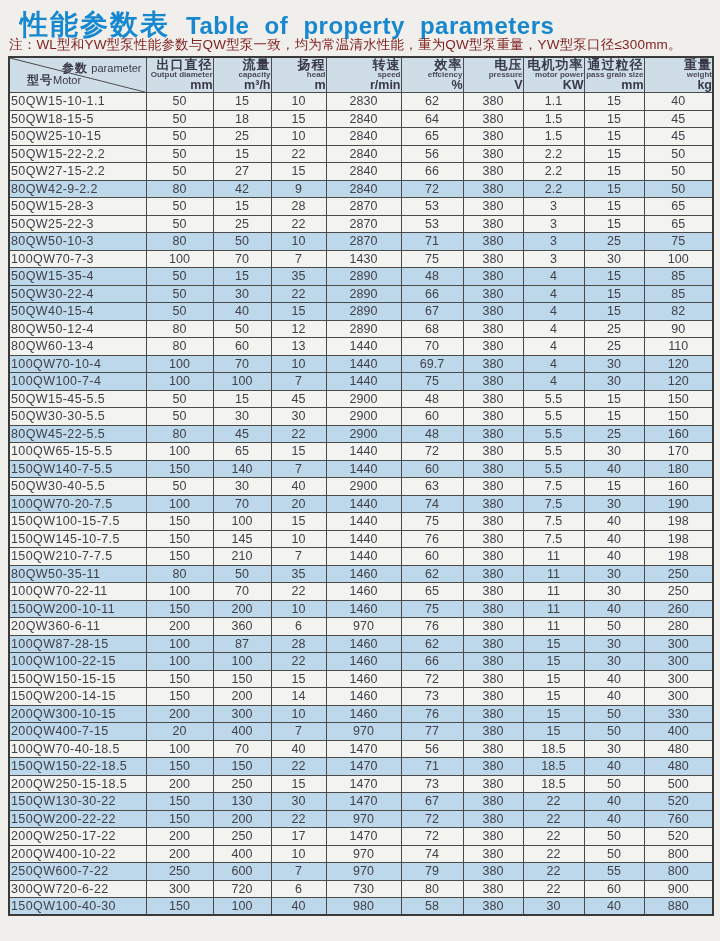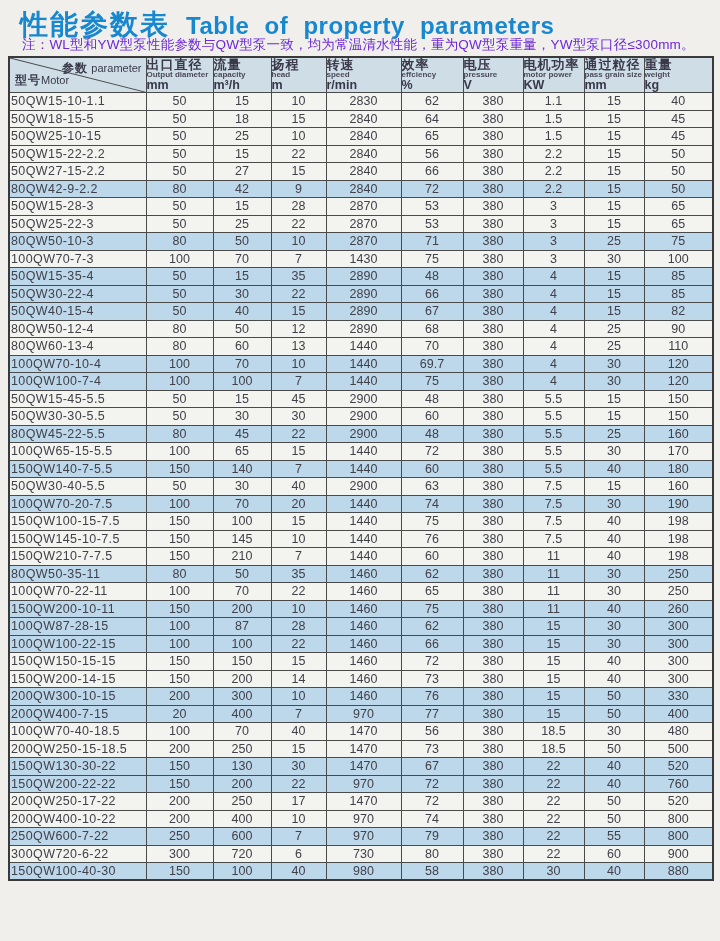--- a/index.html
+++ b/index.html
@@ -9,44 +9,44 @@
     font-family:"Liberation Sans","DejaVu Sans",sans-serif;
     position:relative;
     overflow:hidden;
   }
   .page { position:absolute; inset:0; }
 
   .title-row { position:absolute; left:20px; top:6px; white-space:nowrap; color:var(--accent,#1788cf); }
   .title-cn { font-size:28px; font-weight:bold; letter-spacing:2px; }
   .title-en { font-size:24px; font-weight:bold; margin-left:16px; letter-spacing:0.5px; word-spacing:8px; }
 
-  .note { position:absolute; left:22px; top:36px; font-size:13.5px; color:#6d28d9; letter-spacing:0.2px; white-space:nowrap; }
+  .note { position:absolute; left:9px; top:36px; font-size:13.5px; color:#7f1d1d; letter-spacing:0.2px; white-space:nowrap; }
 
   table.params {
     position:absolute; left:8px; top:56px; width:704px;
     border-collapse:collapse; table-layout:fixed;
     border:2px solid #3a3a3a;
   }
   .params th, .params td { border:1px solid #4a4a4a; overflow:hidden; }
 
   .params thead th {
     background:var(--header-bg,#cfdde7);
     height:34px; vertical-align:middle; padding:0;
   }
-  .hcell { display:flex; flex-direction:column; justify-content:center; align-items:flex-start; line-height:1.02; }
+  .hcell { display:flex; flex-direction:column; justify-content:center; align-items:flex-end; line-height:1.02; }
   .hcn   { font-size:13px; font-weight:bold; color:#39394a; letter-spacing:1px; }
   .hen   { font-size:8px; color:#4a4a5a; letter-spacing:0; }
   .hunit { font-size:12.5px; color:#39394a; }
 
   th.diag { position:relative; }
   th.diag svg { position:absolute; inset:0; width:100%; height:100%; }
   .diag-top { position:absolute; top:2px; right:4px; font-size:12px; color:#39394a; }
   .diag-top .zh { font-weight:bold; letter-spacing:1px; }
   .diag-top .en { font-weight:normal; font-size:11px; }
-  .diag-bot { position:absolute; bottom:3px; left:5px; font-size:12px; color:#39394a; }
+  .diag-bot { position:absolute; bottom:3px; left:17px; font-size:12px; color:#39394a; }
   .diag-bot .zh { font-weight:bold; letter-spacing:1px; }
   .diag-bot .en { font-weight:normal; font-size:11px; }
 
   .params tbody td {
     height:17.5px; font-size:12.5px; color:#41414a;
     text-align:center; background:var(--row-plain,#f3f3ef);
     line-height:1; padding:0 1px; white-space:nowrap;
   }
   .params tbody tr.shaded td { background:var(--row-shaded,#bdd8ea); }
   .params tbody td.model { text-align:left; letter-spacing:0.4px; }
@@ -509,20 +509,32 @@
           <td>150</td>
           <td>200</td>
           <td>10</td>
           <td>1460</td>
           <td>75</td>
           <td>380</td>
           <td>11</td>
           <td>40</td>
           <td>260</td>
         </tr>
+        <tr>
+          <td class="model">20QW360-6-11</td>
+          <td>200</td>
+          <td>360</td>
+          <td>6</td>
+          <td>970</td>
+          <td>76</td>
+          <td>380</td>
+          <td>11</td>
+          <td>50</td>
+          <td>280</td>
+        </tr>
         <tr class="shaded">
           <td class="model">100QW87-28-15</td>
           <td>100</td>
           <td>87</td>
           <td>28</td>
           <td>1460</td>
           <td>62</td>
           <td>380</td>
           <td>15</td>
           <td>30</td>
@@ -593,20 +605,32 @@
           <td>100</td>
           <td>70</td>
           <td>40</td>
           <td>1470</td>
           <td>56</td>
           <td>380</td>
           <td>18.5</td>
           <td>30</td>
           <td>480</td>
         </tr>
+        <tr class="shaded">
+          <td class="model">150QW150-22-18.5</td>
+          <td>150</td>
+          <td>150</td>
+          <td>22</td>
+          <td>1470</td>
+          <td>71</td>
+          <td>380</td>
+          <td>18.5</td>
+          <td>40</td>
+          <td>480</td>
+        </tr>
         <tr>
           <td class="model">200QW250-15-18.5</td>
           <td>200</td>
           <td>250</td>
           <td>15</td>
           <td>1470</td>
           <td>73</td>
           <td>380</td>
           <td>18.5</td>
           <td>50</td>

